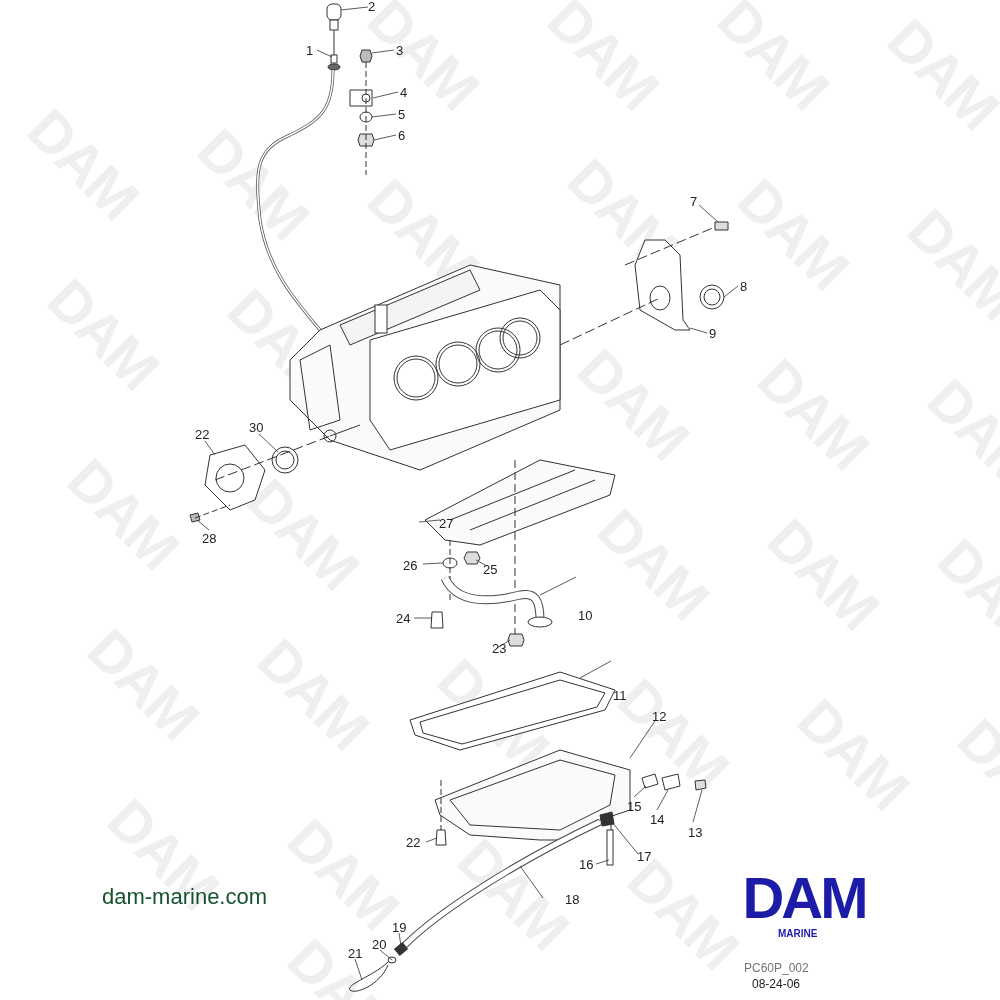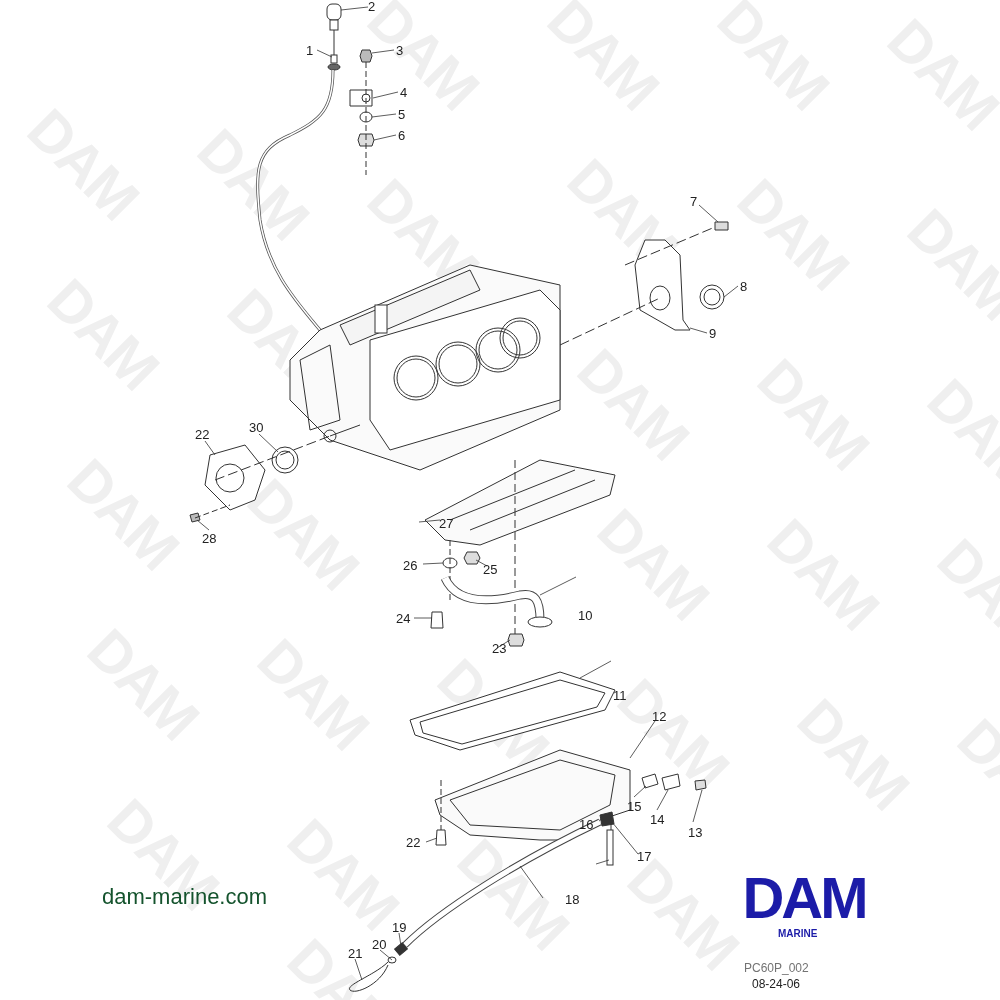--- a/index.html
+++ b/index.html
@@ -199,21 +199,21 @@
   <span class="callout" style="left:398px;top:129px;">6</span>
   <span class="callout" style="left:690px;top:195px;">7</span>
   <span class="callout" style="left:740px;top:280px;">8</span>
   <span class="callout" style="left:709px;top:327px;">9</span>
   <span class="callout" style="left:578px;top:576px;margin-top:33px;">10</span>
   <span class="callout" style="left:613px;top:689px;">11</span>
   <span class="callout" style="left:652px;top:710px;">12</span>
   <span class="callout" style="left:688px;top:826px;">13</span>
   <span class="callout" style="left:650px;top:813px;">14</span>
   <span class="callout" style="left:627px;top:800px;">15</span>
-  <span class="callout" style="left:579px;top:818px;">16</span>
+  <span class="callout" style="left:579px;top:858px;">16</span>
   <span class="callout" style="left:637px;top:850px;">17</span>
   <span class="callout" style="left:565px;top:893px;">18</span>
   <span class="callout" style="left:392px;top:921px;">19</span>
   <span class="callout" style="left:372px;top:938px;">20</span>
   <span class="callout" style="left:348px;top:947px;">21</span>
   <span class="callout" style="left:406px;top:836px;">22</span>
   <span class="callout" style="left:492px;top:642px;">23</span>
   <span class="callout" style="left:396px;top:612px;">24</span>
   <span class="callout" style="left:483px;top:563px;">25</span>
   <span class="callout" style="left:403px;top:559px;">26</span>

